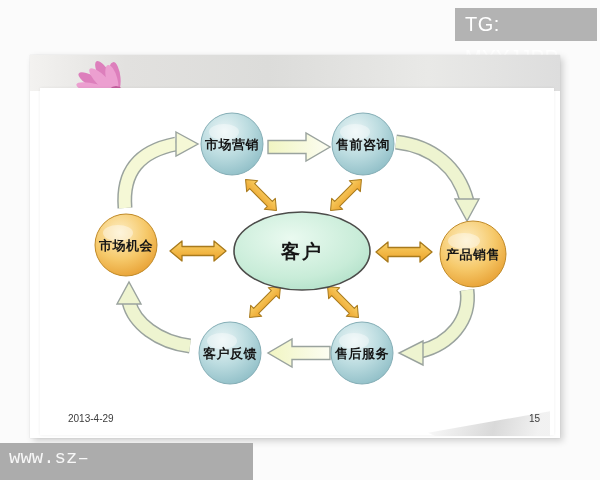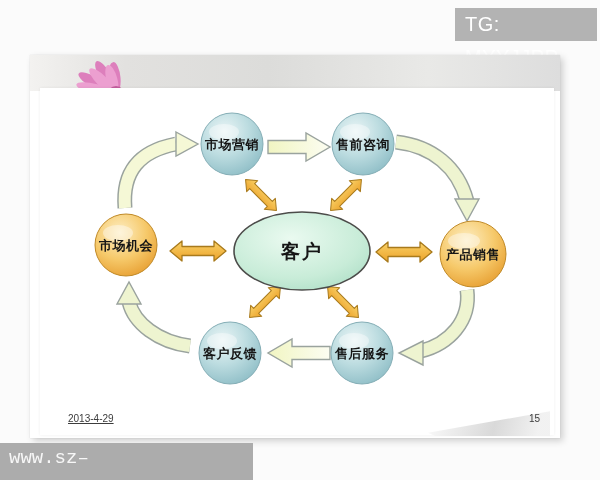--- a/index.html
+++ b/index.html
@@ -21,21 +21,21 @@
   .flower-svg{position:absolute;left:18px;top:0;}
 
   .content-panel{position:absolute;left:10px;top:33px;right:6px;bottom:3px;background:#ffffff;
          box-shadow:0 0 3px rgba(0,0,0,0.07);}
 
   .diagram-svg{position:absolute;left:0;top:0;}
   svg text{font-family:"Liberation Sans", sans-serif;font-weight:bold;fill:#161616;}
   .node-label{font-size:13px;letter-spacing:0.5px;}
   .center-label{font-size:19px;letter-spacing:2px;}
 
-  .footer-date{position:absolute;left:38px;top:358px;font-size:10px;color:#3c3c3c;text-decoration:underline;}
+  .footer-date{position:absolute;left:38px;top:358px;font-size:10px;color:#3c3c3c;}
   .page-number{position:absolute;left:499px;top:358px;font-size:10px;color:#3c3c3c;z-index:3;text-align:center;}
 
   .page-curl{position:absolute;left:398px;top:353px;width:122px;height:28px;z-index:2;
      background:linear-gradient(105deg,#fafafa 0%,#d5d5d5 55%,#f0f0f0 90%);
      clip-path:polygon(0 88%, 100% 12%, 100% 100%, 6% 100%);opacity:0.9;}
 </style>
 </head>
 <body>
 
 <div class="stage">

